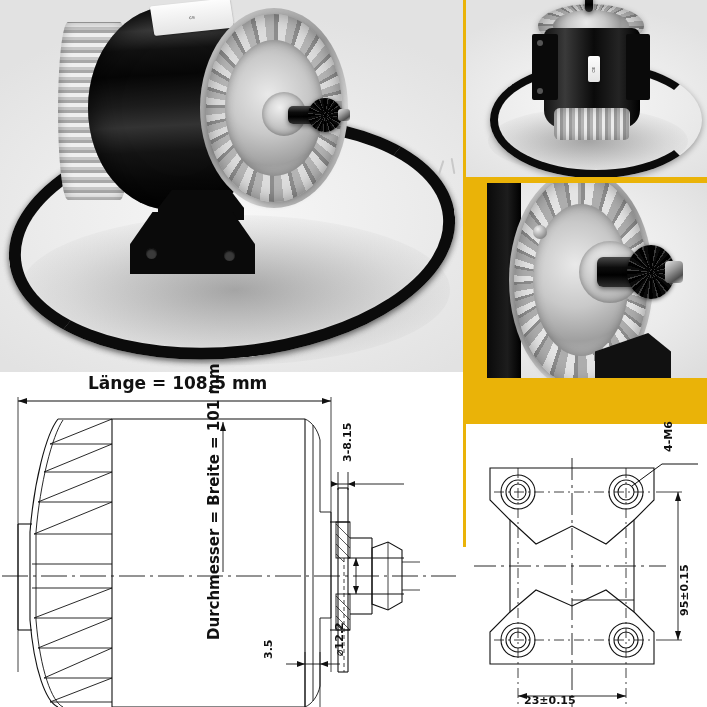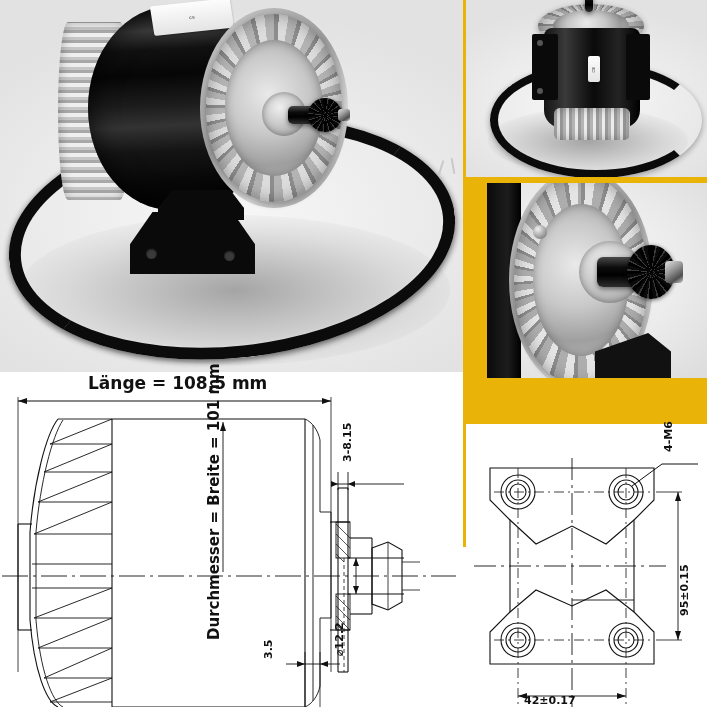--- a/index.html
+++ b/index.html
@@ -355,15 +355,15 @@
         <path d="M52 272 l9 -3 v6 z" fill="#111" stroke="none"></path>
         <path d="M160 272 l-9 -3 v6 z" fill="#111" stroke="none"></path>
       </svg>
     </div>
   </div>
 
   <div class="cap" id="cap-4m6">4-M6</div>
 
   <div class="cap" id="cap-95">95±0.15</div>
 
-  <div class="cap" id="cap-bottom">42±0.17</div>
+  <div class="cap" id="cap-bottom">23±0.15</div>
 
 </div>
 
 </body></html>

